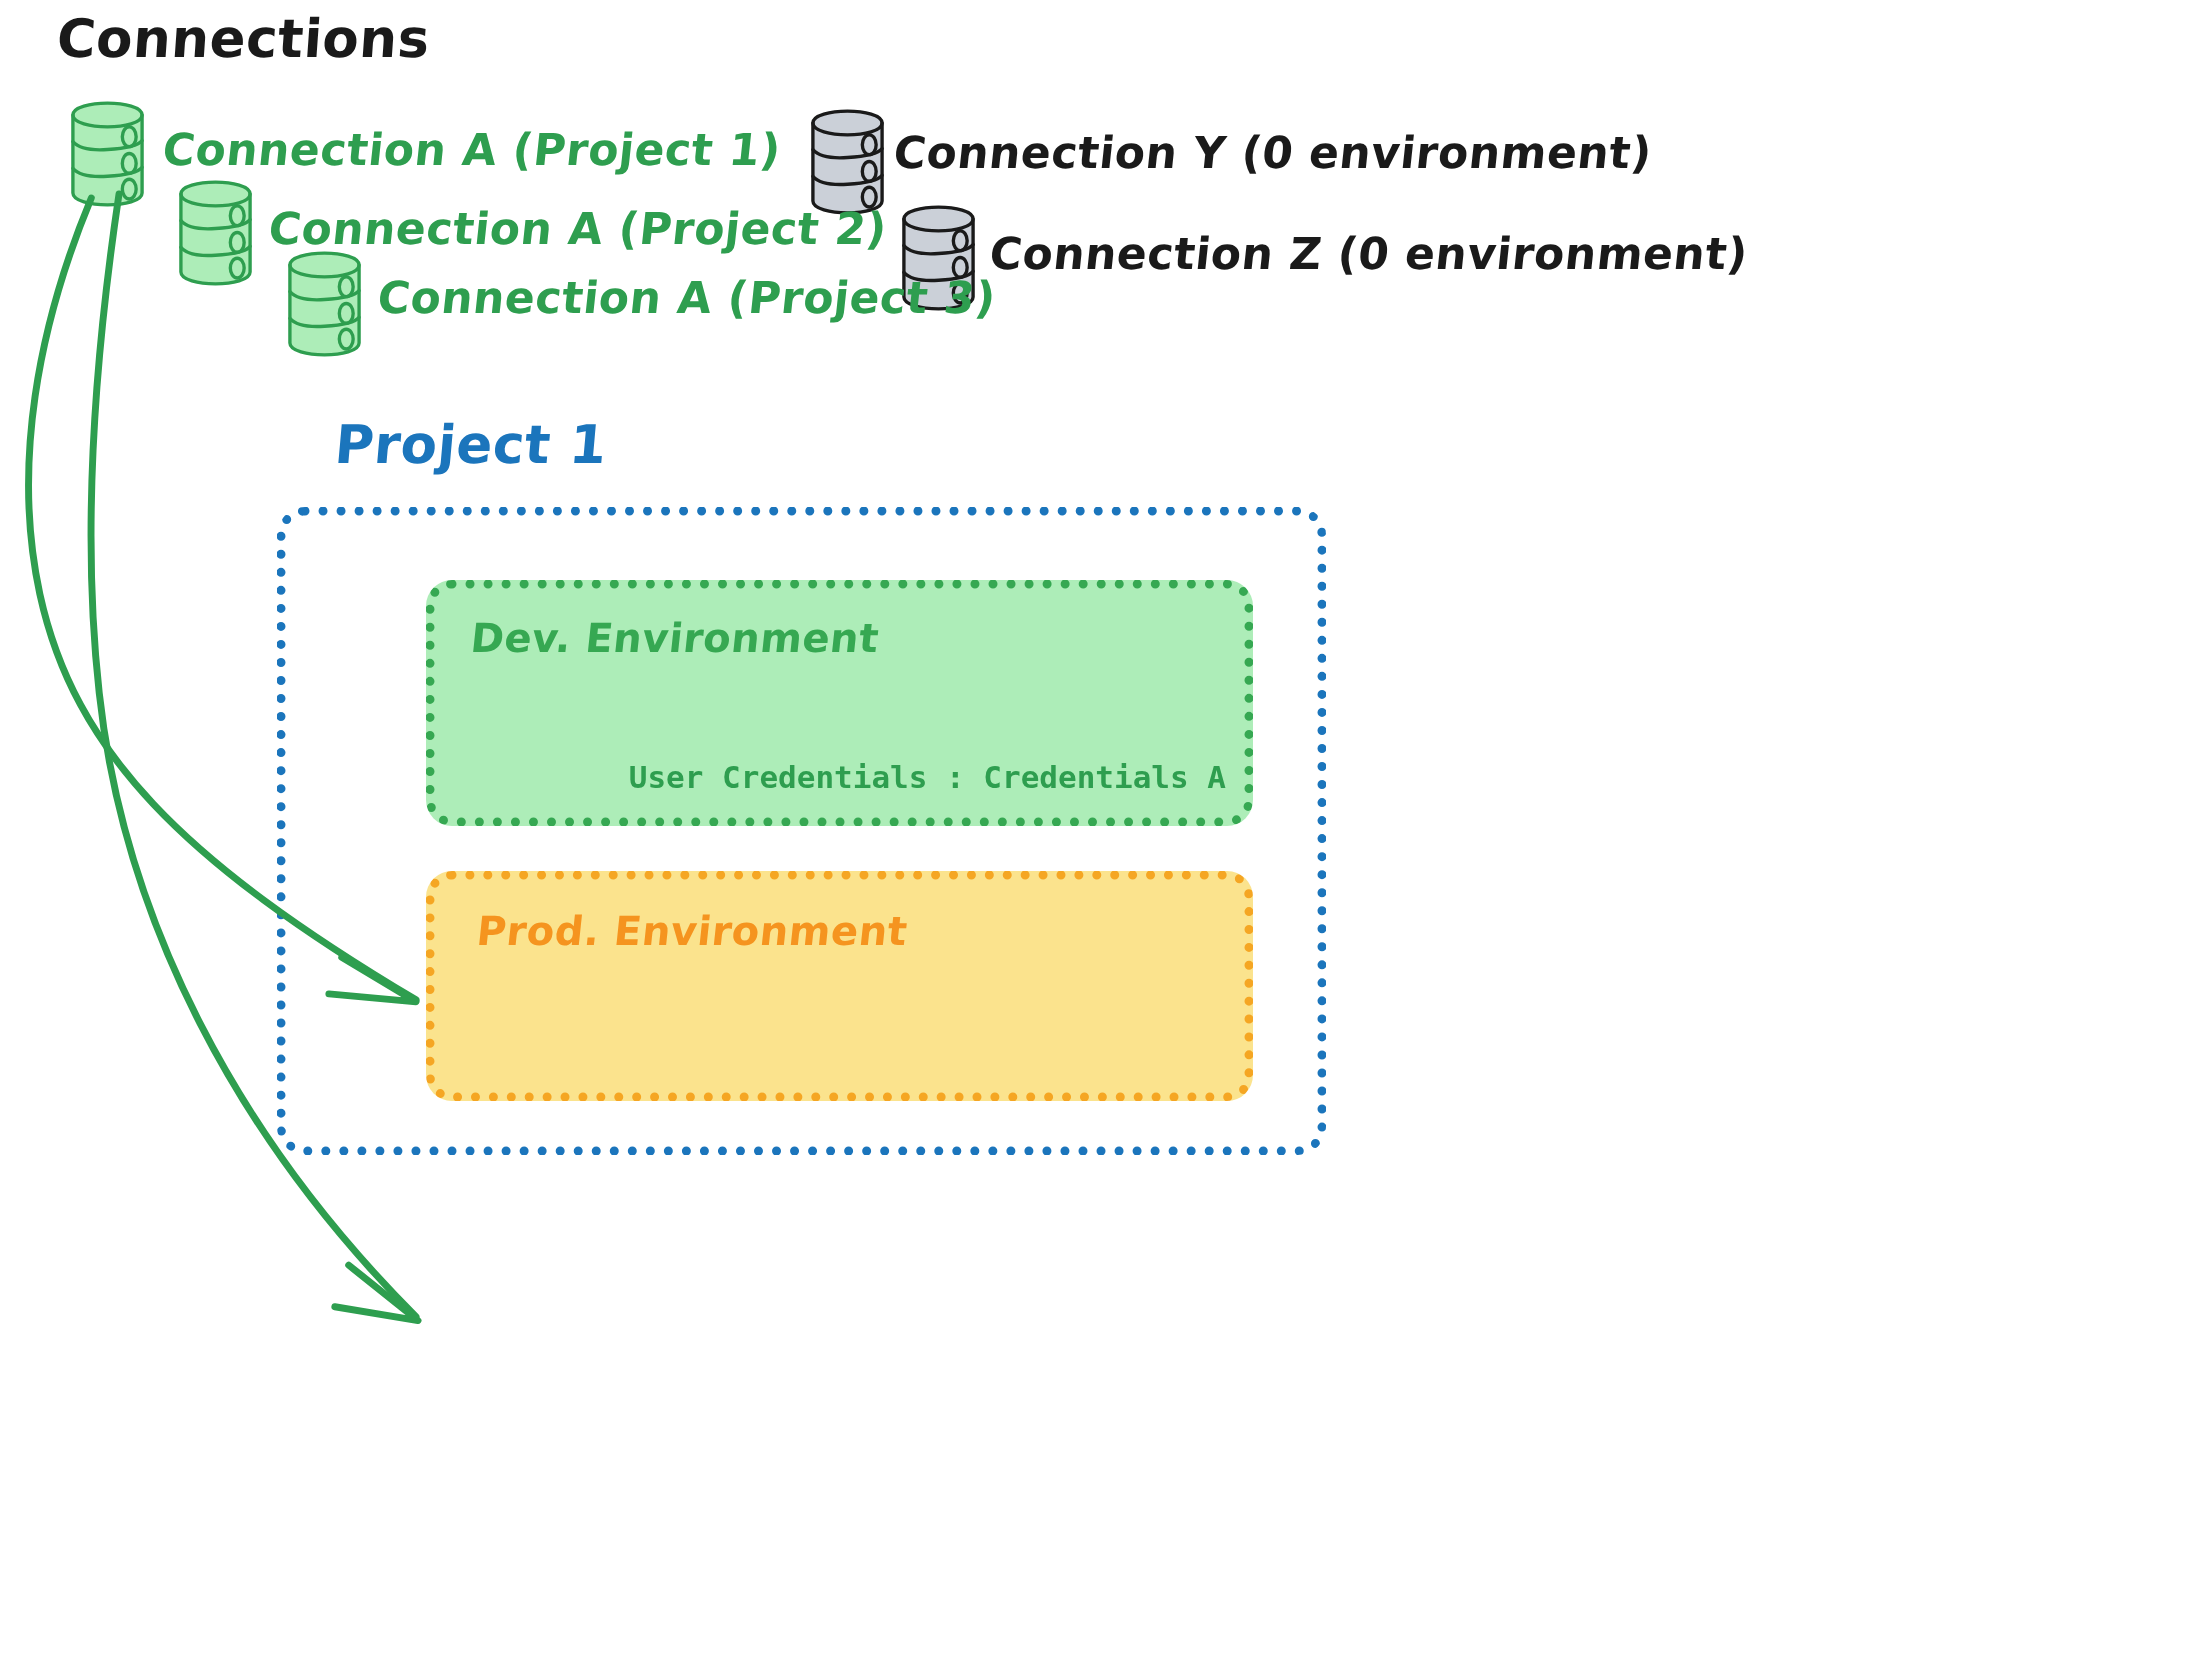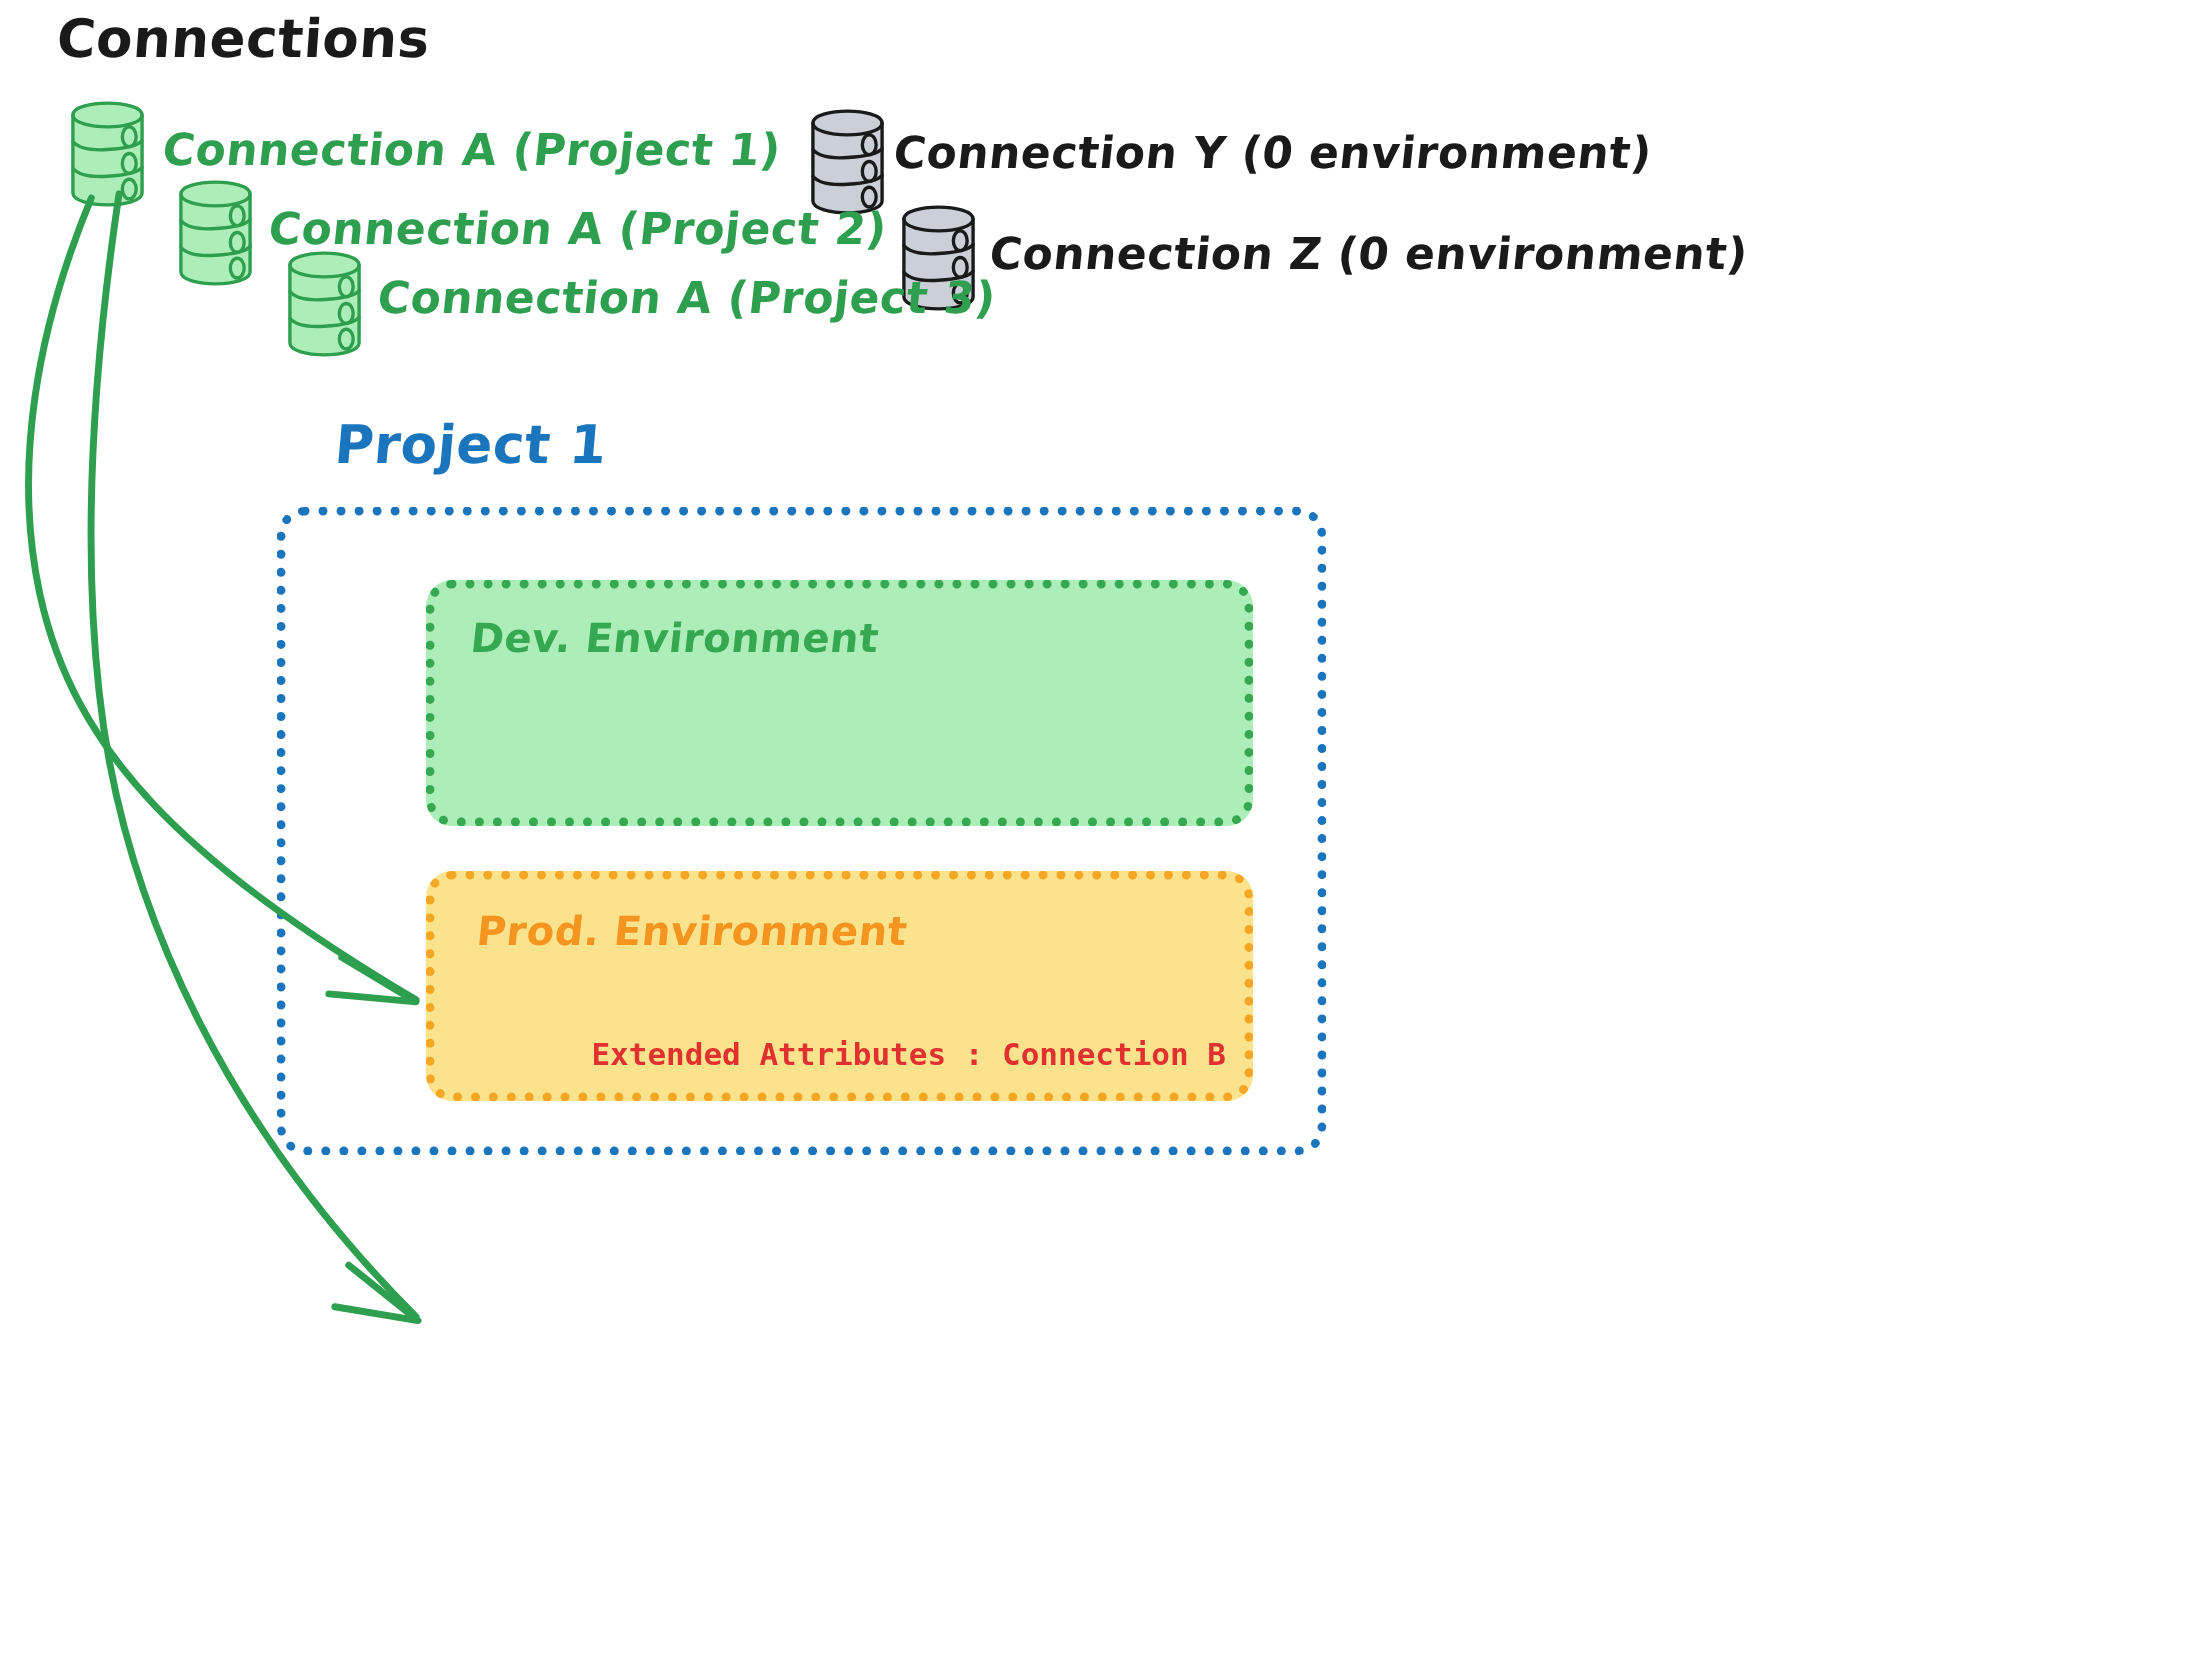--- a/index.html
+++ b/index.html
@@ -214,26 +214,28 @@
   <div class="hand conn-label green" id="label-a3">Connection A (Project 3)</div>
   <div class="hand conn-label dark" id="label-y">Connection Y (0 environment)</div>
   <div class="hand conn-label dark" id="label-z">Connection Z (0 environment)</div>
 
   <div class="hand" id="title-project1">Project 1</div>
 
   <div id="project-box"></div>
 
   <div class="env-box" id="dev-env">
     <div class="env-title" id="dev-title">Dev. Environment</div>
+    <div class="env-lines" id="dev-lines">
+      <div class="code-line green">User Credentials : Credentials A</div>
+    </div>
   </div>
 
   <div class="env-box" id="prod-env">
     <div class="env-title" id="prod-title">Prod. Environment</div>
     <div class="env-lines" id="prod-lines">
-      <div class="code-line red">Extended Attributes : Connection B</div>
     </div>
   </div>
 
   <svg id="arrows" viewBox="0 0 2234 1691">
     <g fill="none" stroke="#2E9E4F" stroke-width="7" stroke-linecap="round" stroke-linejoin="round">
 
       <path d="M92 200 C38 330, 12 470, 40 600 C75 760, 185 870, 420 1010"></path>
       <path d="M345 967 L420 1012 L332 1004"></path>
 
       <path d="M120 196 C100 330, 80 520, 100 700 C125 930, 240 1150, 420 1330"></path>

